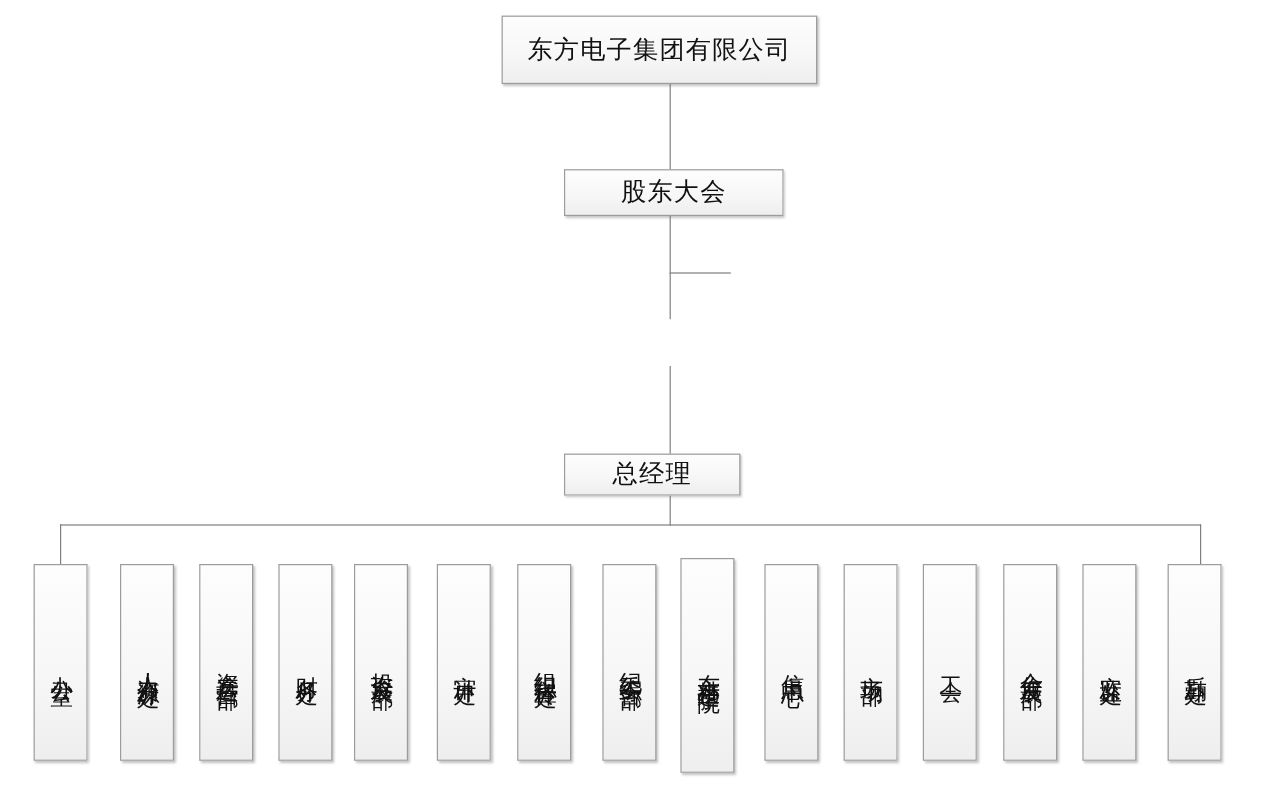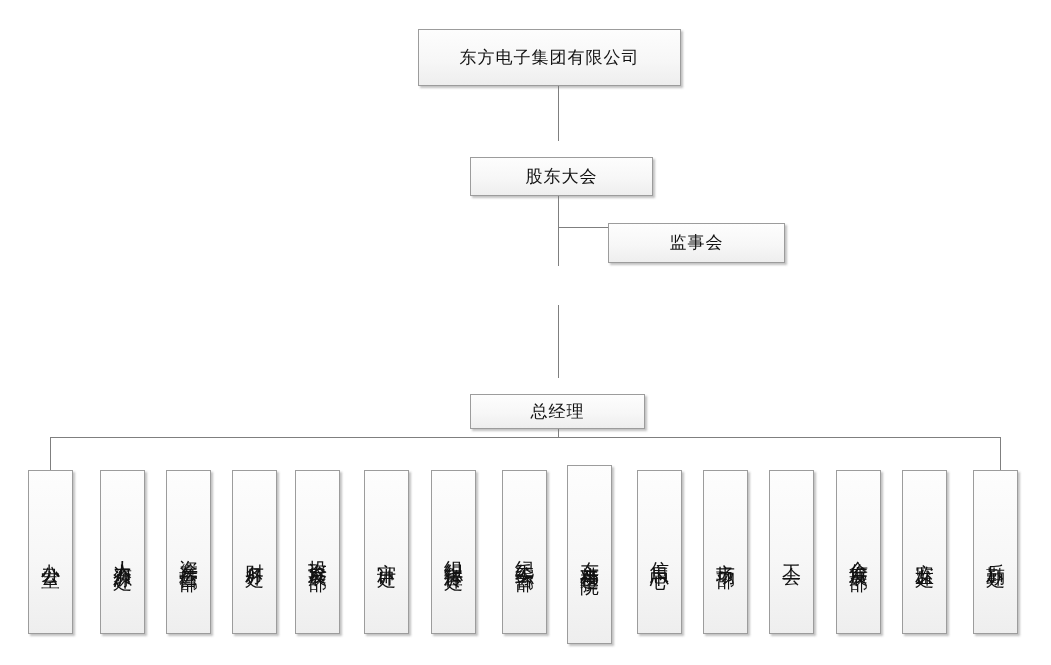--- a/index.html
+++ b/index.html
@@ -39,24 +39,23 @@
     align-items: center;
     justify-content: center;
     text-align: center;
     line-height: 1.05;
     color: #111111;
     -webkit-font-smoothing: antialiased;
   }
 
   
   .node.horiz {
-    font-size: 17px;
+    font-size: 21px;
     letter-spacing: 1px;
     white-space: nowrap;
-    margin-top: 16px;
   }
 
   
   .node.vert {
     writing-mode: vertical-rl;
     text-orientation: upright;
     font-size: 19px;
     letter-spacing: 3px;
     padding-top: 4px;
     padding-bottom: 4px;
@@ -91,26 +90,23 @@
   <div class="line v" style="left:1000px; top:437px; height:33px;"></div>
 
   <div class="node horiz" style="left:418px; top:13px; width:263px; height:57px;">
     <span>东方电子集团有限公司</span>
   </div>
 
   <div class="node horiz" style="left:470px; top:141px; width:183px; height:39px;">
     <span>股东大会</span>
   </div>
 
-  <div class="node horiz" style="left:608px; top:207px; width:177px; height:40px;">
-    <span>监事会</span>
-  </div>
 
 
-  <div class="node horiz" style="left:470px; top:378px; width:175px; height:35px;">
+  <div class="node horiz" style="left:470px; top:378px; width:147px; height:35px;">
     <span>总经理</span>
   </div>
 
   <div class="node vert" style="left:28px; top:470px; width:45px; height:164px;">
     <span class="vlabel">办公室</span>
   </div>
 
   <div class="node vert" style="left:100px; top:470px; width:45px; height:164px;">
     <span class="vlabel">人力资源处</span>
   </div>

